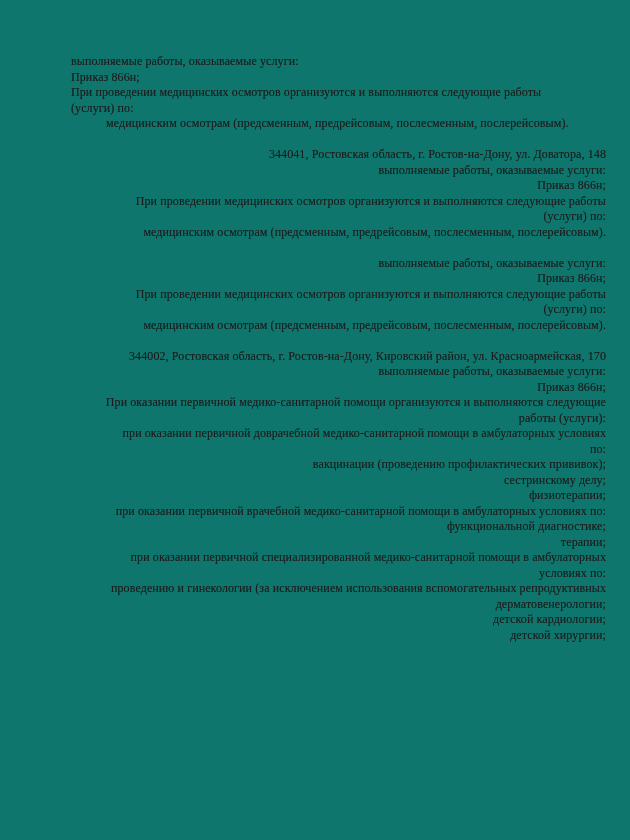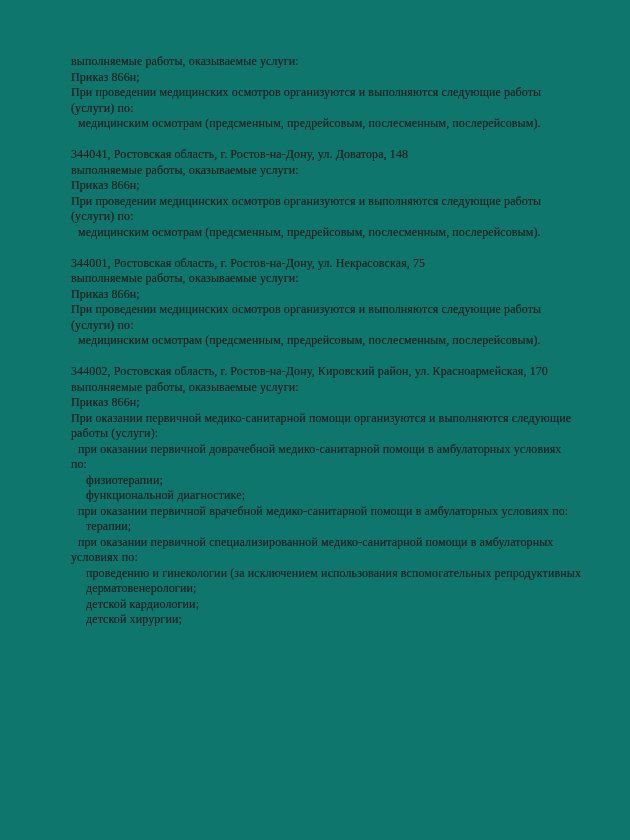--- a/index.html
+++ b/index.html
@@ -19,27 +19,28 @@
     position: absolute;
     left: 71px;
     top: 54px;
     width: 535px;
     color: #1c1c1c;
     font-size: 12px;
     line-height: 15.5px;
   }
   .block + .block {
     margin-top: 15.5px;
+    text-align: right;
   }
   .line {
     white-space: nowrap;
     letter-spacing: 0.1px;
     text-shadow: 0 0 0.6px rgba(28,28,28,0.45); 
   }
-  .indent-1 { padding-left: 7px; }
+  .indent-1 { padding-left: 7px; margin-left: 28px; }
   .indent-2 { padding-left: 15px; }
 </style>
 </head>
 <body>
 
 <div class="page">
   <div class="doc" id="doc-root">
       <section class="block">
         <div class="line">выполняемые работы, оказываемые услуги:</div>
         <div class="line">Приказ 866н;</div>
@@ -49,38 +50,39 @@
       </section>
       <section class="block">
         <div class="line">344041, Ростовская область, г. Ростов-на-Дону, ул. Доватора, 148</div>
         <div class="line">выполняемые работы, оказываемые услуги:</div>
         <div class="line">Приказ 866н;</div>
         <div class="line">При проведении медицинских осмотров организуются и выполняются следующие работы</div>
         <div class="line">(услуги) по:</div>
         <div class="line indent-1">медицинским осмотрам (предсменным, предрейсовым, послесменным, послерейсовым).</div>
       </section>
       <section class="block">
-        <div class="line">344001, Ростовская область, г. Ростов-на-Дону, ул. Некрасовская, 75</div>
         <div class="line">выполняемые работы, оказываемые услуги:</div>
         <div class="line">Приказ 866н;</div>
         <div class="line">При проведении медицинских осмотров организуются и выполняются следующие работы</div>
         <div class="line">(услуги) по:</div>
         <div class="line indent-1">медицинским осмотрам (предсменным, предрейсовым, послесменным, послерейсовым).</div>
       </section>
       <section class="block">
         <div class="line">344002, Ростовская область, г. Ростов-на-Дону, Кировский район, ул. Красноармейская, 170</div>
         <div class="line">выполняемые работы, оказываемые услуги:</div>
         <div class="line">Приказ 866н;</div>
         <div class="line">При оказании первичной медико-санитарной помощи организуются и выполняются следующие</div>
         <div class="line">работы (услуги):</div>
         <div class="line indent-1">при оказании первичной доврачебной медико-санитарной помощи в амбулаторных условиях</div>
         <div class="line">по:</div>
+        <div class="line indent-2">вакцинации (проведению профилактических прививок);</div>
+        <div class="line indent-2">сестринскому делу;</div>
         <div class="line indent-2">физиотерапии;</div>
+        <div class="line indent-1">при оказании первичной врачебной медико-санитарной помощи в амбулаторных условиях по:</div>
         <div class="line indent-2">функциональной диагностике;</div>
-        <div class="line indent-1">при оказании первичной врачебной медико-санитарной помощи в амбулаторных условиях по:</div>
         <div class="line indent-2">терапии;</div>
         <div class="line indent-1">при оказании первичной специализированной медико-санитарной помощи в амбулаторных</div>
         <div class="line">условиях по:</div>
         <div class="line indent-2">проведению и гинекологии (за исключением использования вспомогательных репродуктивных</div>
         <div class="line indent-2">дерматовенерологии;</div>
         <div class="line indent-2">детской кардиологии;</div>
         <div class="line indent-2">детской хирургии;</div>
       </section>
     </div>
 </div>

